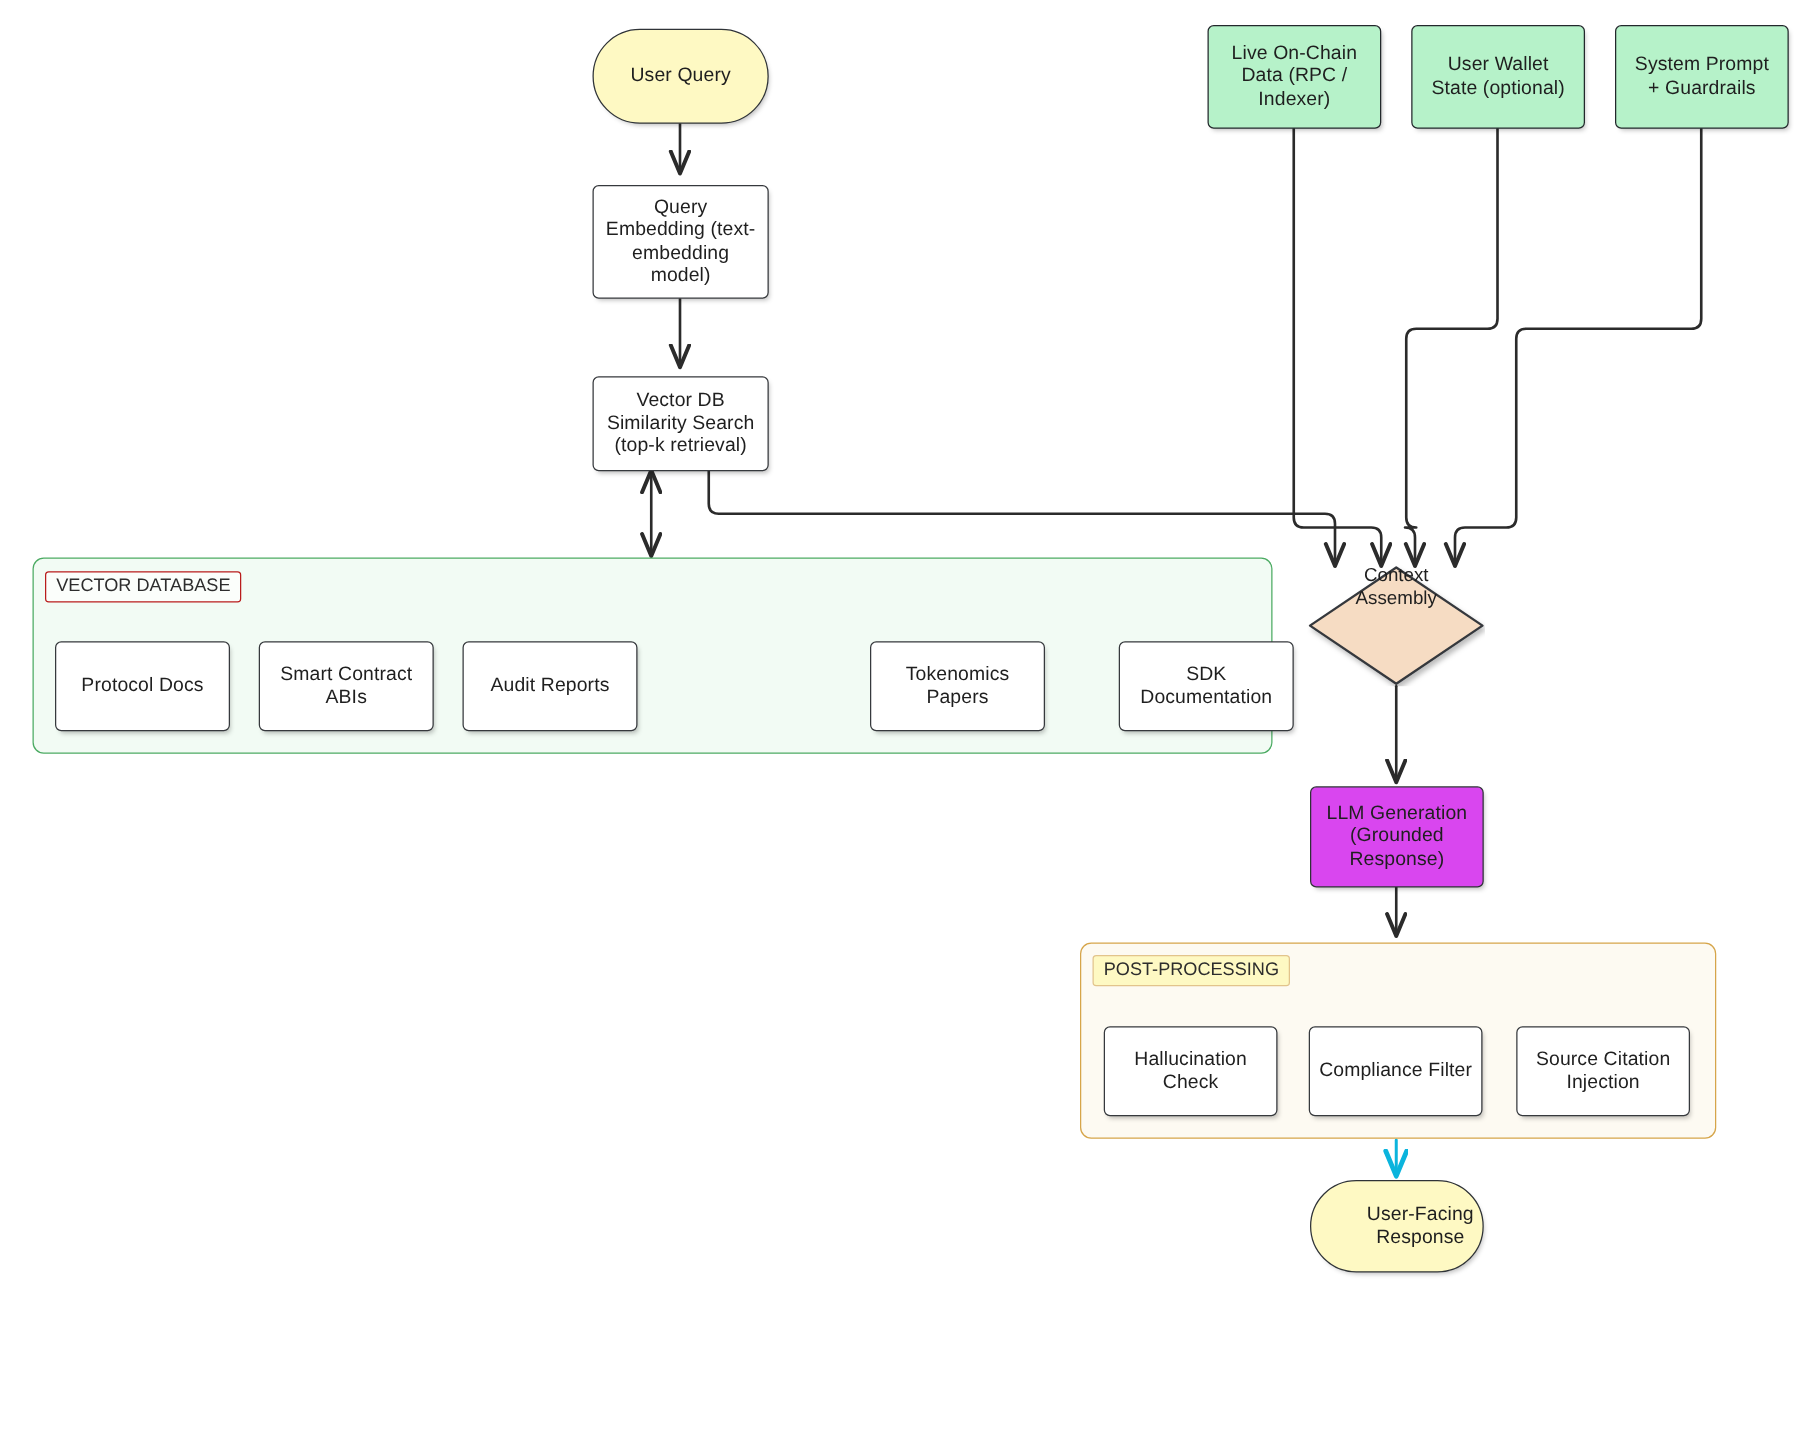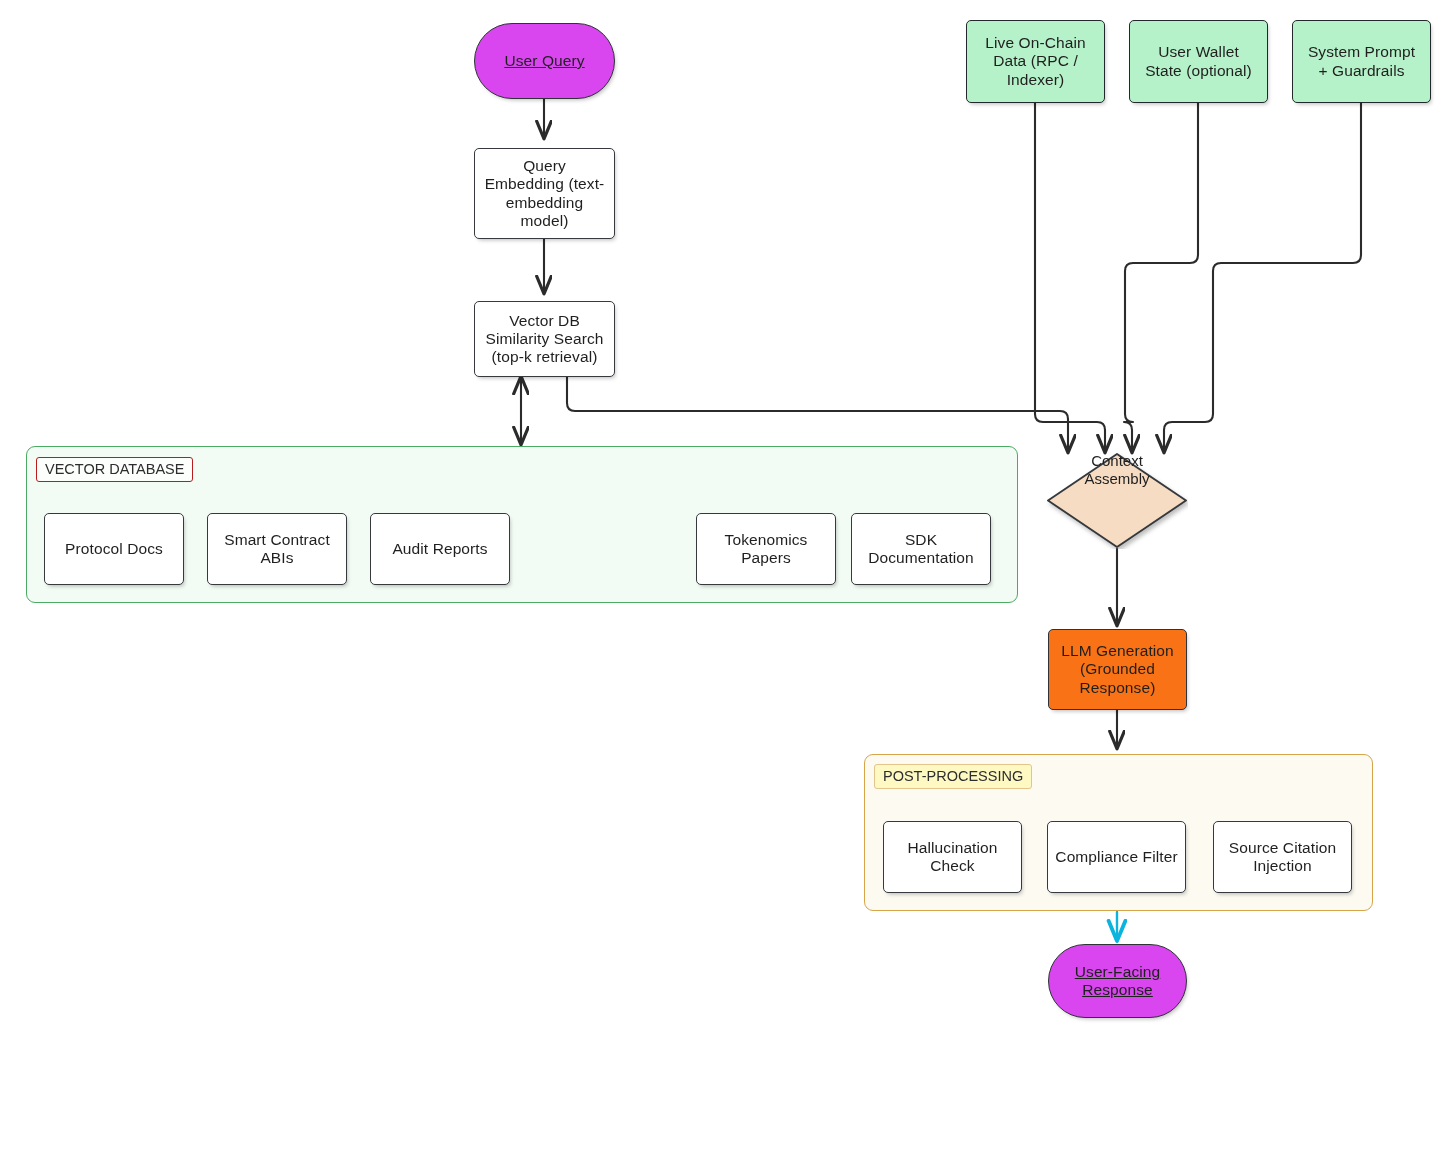--- a/index.html
+++ b/index.html
@@ -40,32 +40,31 @@
     border: 1.6px solid #36393d;
     background: #ffffff;
     border-radius: 5px;
     box-shadow: 2px 3px 4px -2px rgba(0,0,0,0.28);
     padding: 4px 7px;
     z-index: 3;
   }
 
   .node.stadium {
     border-radius: 999px;
-    background: #d946ef;
+    background: #fef9c3;
     border-color: #2f3337;
-    text-decoration: underline;
   }
 
   .node.green {
     background: #b6f2c9;
     border-color: #23282c;
   }
 
   .node.purple {
-    background: #f97316;
+    background: #d946ef;
     border-color: #2f3337;
   }
 
   .node.plain {
     background: #ffffff;
     border-color: #36393d;
   }
 
   
   .diamond-wrap {
@@ -195,21 +194,21 @@
   </div>
 
 
   <div class="node plain" style="left:696px; top:513px; width:140px; height:72px;">
     <span>
       <span>Tokenomics</span><br>
       <span>Papers</span>
     </span>
   </div>
 
-  <div class="node plain" style="left:851px; top:513px; width:140px; height:72px;">
+  <div class="node plain" style="left:895px; top:513px; width:140px; height:72px;">
     <span>
       <span>SDK</span><br>
       <span>Documentation</span>
     </span>
   </div>
 
   <div class="subgraph post" style="left:864px; top:754px; width:509px; height:157px;"></div>
   <div class="subgraph-title post" style="left:874px; top:764px;">POST-PROCESSING</div>
 
   <div class="node plain" style="left:883px; top:821px; width:139px; height:72px;">
@@ -288,20 +287,20 @@
   </div>
 
   <div class="node purple" style="left:1048px; top:629px; width:139px; height:81px;">
     <span>
       <span>LLM Generation</span><br>
       <span>(Grounded</span><br>
       <span>Response)</span>
     </span>
   </div>
 
-  <div class="node stadium" style="left:1048px; top:944px; width:139px; height:74px;">
+  <div class="node stadium" style="left:1048px; top:944px; width:139px; height:74px;justify-content:flex-end;">
     <span>
       <span>User-Facing</span><br>
       <span>Response</span>
     </span>
   </div>
 
 </div>
 
 </body></html>

